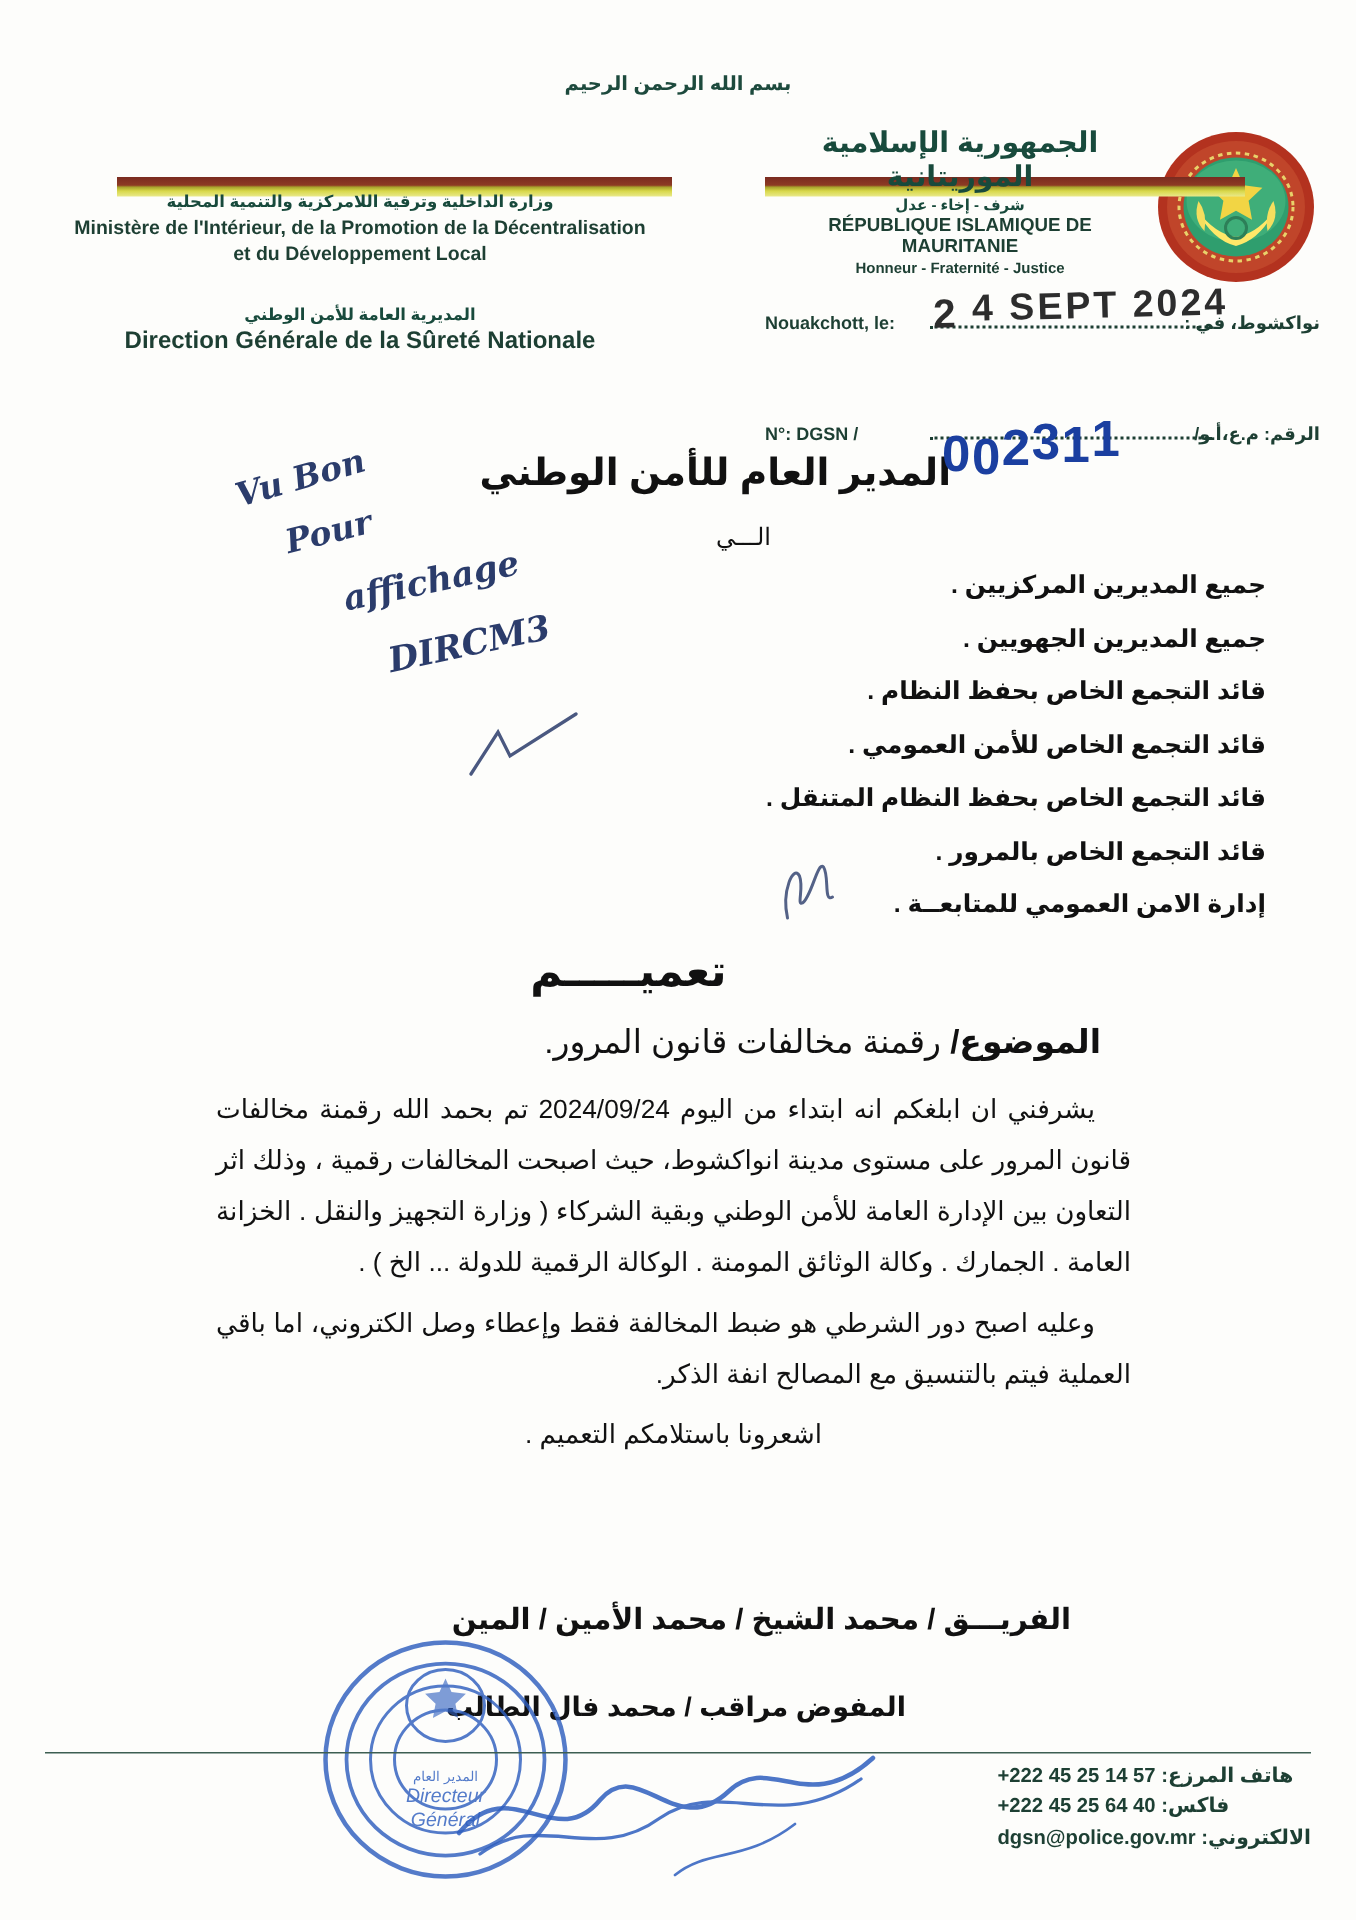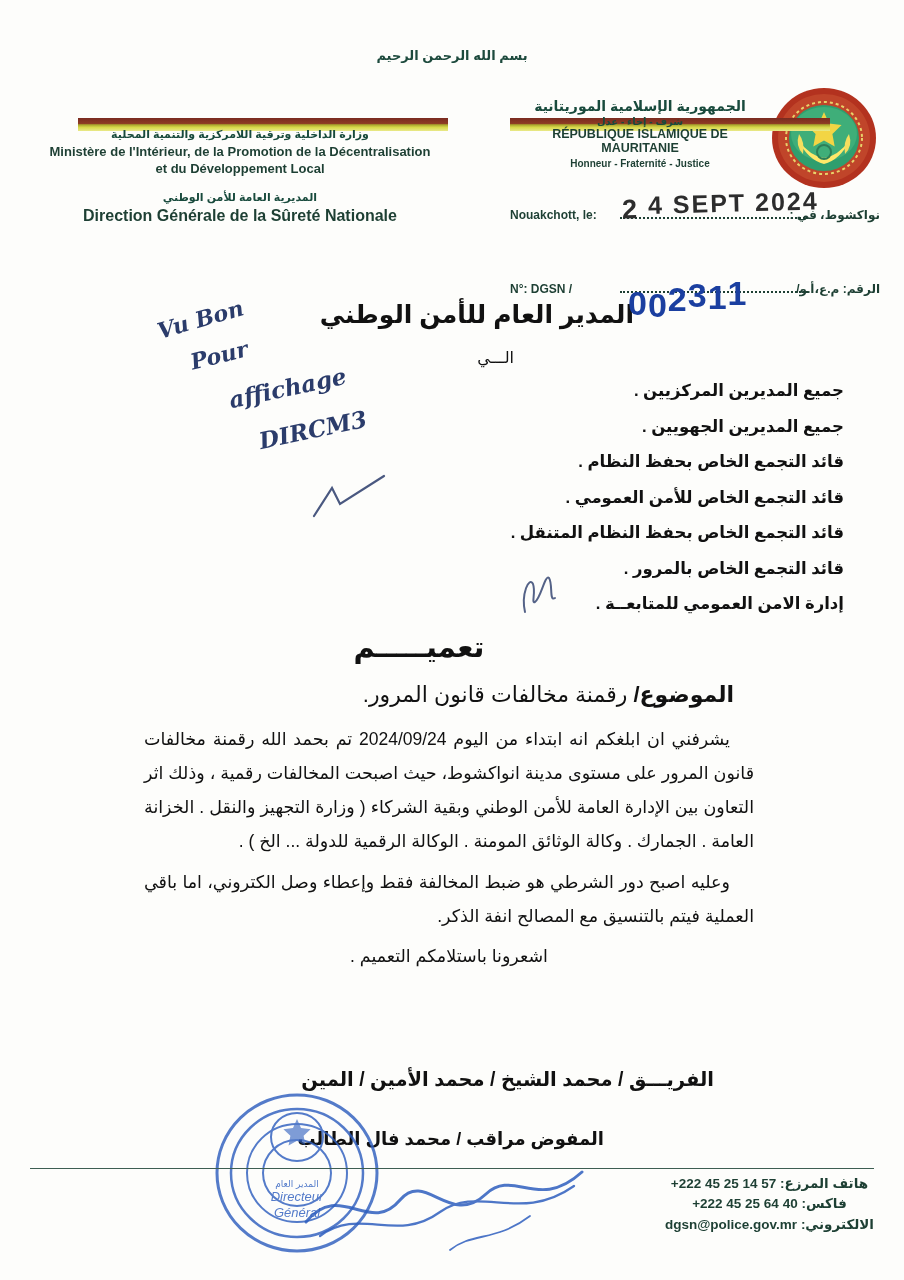--- a/index.html
+++ b/index.html
@@ -35,31 +35,31 @@
   }
   .bar-mask{
     position:absolute;top:112px;left:448px;width:62px;height:26px;
     background:#fdfdfb;z-index:2;
   }
 
   .hdr-right{
     position:absolute;left:512px;top:84px;width:256px;text-align:center;
     z-index:3;
   }
-  .hdr-right .ar1{font-size:14px;font-weight:bold;color:#184a3c;direction:rtl;letter-spacing:.2px;margin-top:14px;}
+  .hdr-right .ar1{font-size:19px;font-weight:bold;color:#184a3c;direction:rtl;letter-spacing:.2px;}
   .hdr-right .ar2{font-size:10px;font-weight:bold;color:#184a3c;direction:rtl;margin-top:2px;}
   .hdr-right .fr1{font-size:12.5px;font-weight:bold;color:#1d3f33;}
   .hdr-right .fr2{font-size:10px;font-weight:bold;color:#1d3f33;margin-top:3px;}
 
   .hdr-left{
     position:absolute;left:40px;top:128px;width:400px;text-align:center;z-index:3;
   }
   .hdr-left .ar1{font-size:11px;font-weight:bold;color:#184a3c;direction:rtl;}
   .hdr-left .fr1{font-size:13px;font-weight:bold;color:#1d3f33;line-height:1.28;margin-top:3px;}
-  .hdr-left .ar2{font-size:11px;font-weight:bold;color:#184a3c;direction:rtl;margin-top:14px;}
+  .hdr-left .ar2{font-size:11px;font-weight:bold;color:#184a3c;direction:rtl;margin-top:26px;}
   .hdr-left .fr2{font-size:16px;font-weight:bold;color:#1d3f33;margin-top:3px;}
 
   
   .meta{
     position:absolute;left:500px;top:196px;width:380px;z-index:4;
     color:#1d3f33;
   }
   .meta-row{position:relative;height:42px;text-align:right;}
   .meta-fr{position:absolute;left:10px;top:12px;font-size:12px;font-weight:bold;}
   .meta-dots{
@@ -174,21 +174,21 @@
   .foot-rule{
     position:absolute;left:30px;top:1168px;width:844px;height:1px;
     background:#3d5e52;
   }
   .foot-left{
     position:absolute;left:72px;top:1172px;
     font-size:14.5px;font-weight:bold;color:#1d3f33;line-height:1.45;
   }
   .foot-right{
     position:absolute;right:30px;top:1174px;
-    text-align:center;direction:rtl;
+    text-align:left;direction:rtl;
     font-size:13.5px;font-weight:bold;color:#1d3f33;line-height:1.5;
   }
   .foot-right .num{direction:ltr;display:inline-block;}
 </style>
 </head>
 <body>
 
 <div class="page">
 
   <div class="bismillah">بسم الله الرحمن الرحيم</div>

